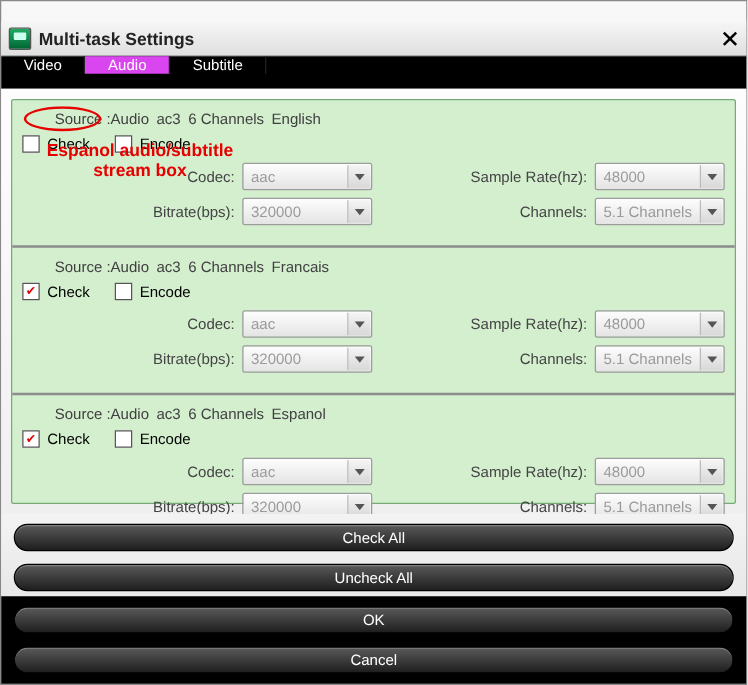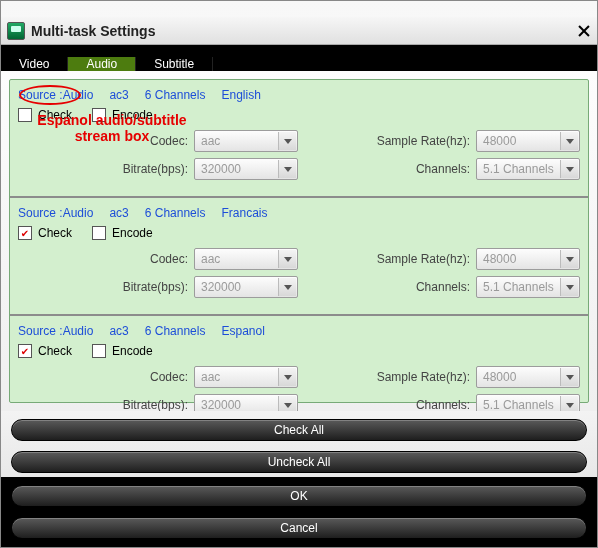--- a/index.html
+++ b/index.html
@@ -63,33 +63,33 @@
     width: 2px; height: 14px;
     background: #000;
   }
   .close-x::before { transform: rotate(45deg); }
   .close-x::after { transform: rotate(-45deg); }
 
   .tabbar {
     height: 26px;
     background: #000;
     display: flex;
-    align-items: flex-end;
+    align-items: flex-start;
   }
   .tab {
     color: #fff;
     padding: 0 18px;
     display: flex;
     align-items: center;
     cursor: pointer;
     font-size: 12px;
     border-right: 1px solid #222;
   }
   .tab.active {
-    background: #4d7c0f;
+    background: #d946ef;
     color: #fff;
   }
 
   .content {
     flex: 1;
     padding: 8px;
     background: linear-gradient(#fdfdfd, #efefef);
     overflow: auto;
   }
   .panel {
@@ -100,24 +100,25 @@
     display: flex;
     flex-direction: column;
   }
   .stream {
     border-bottom: 2px solid #8c8c8c;
     padding: 6px 8px 10px 8px;
   }
   .stream:last-of-type { border-bottom: none; }
   .source-line {
     font-size: 12px;
-    color: #1d4ed8;
+    color: #404040;
     padding: 2px 0 6px 0;
     display:flex;
-    gap:16px;
+    gap:6px;
+    margin-left:26px;
   }
   .checkrow {
     display: flex;
     align-items: center;
     gap: 6px;
     margin-bottom: 8px;
   }
   .cbx {
     width: 14px; height: 14px;
     border: 1px solid #555;

